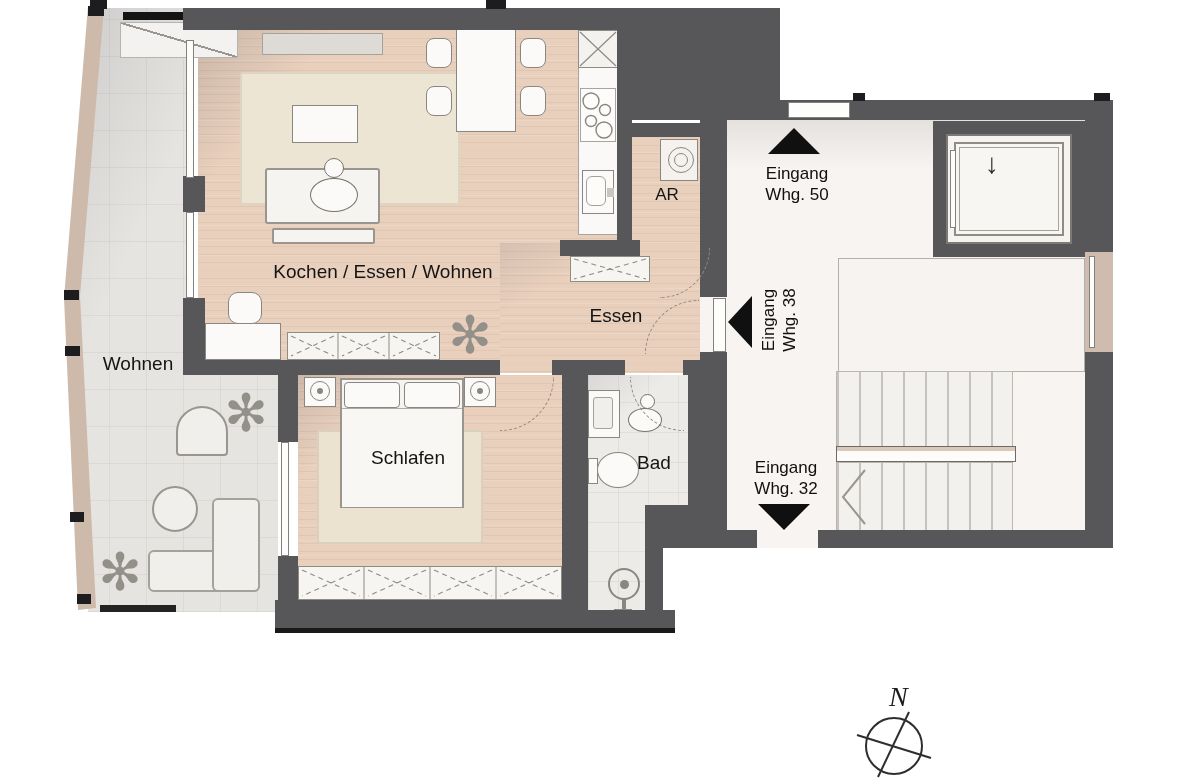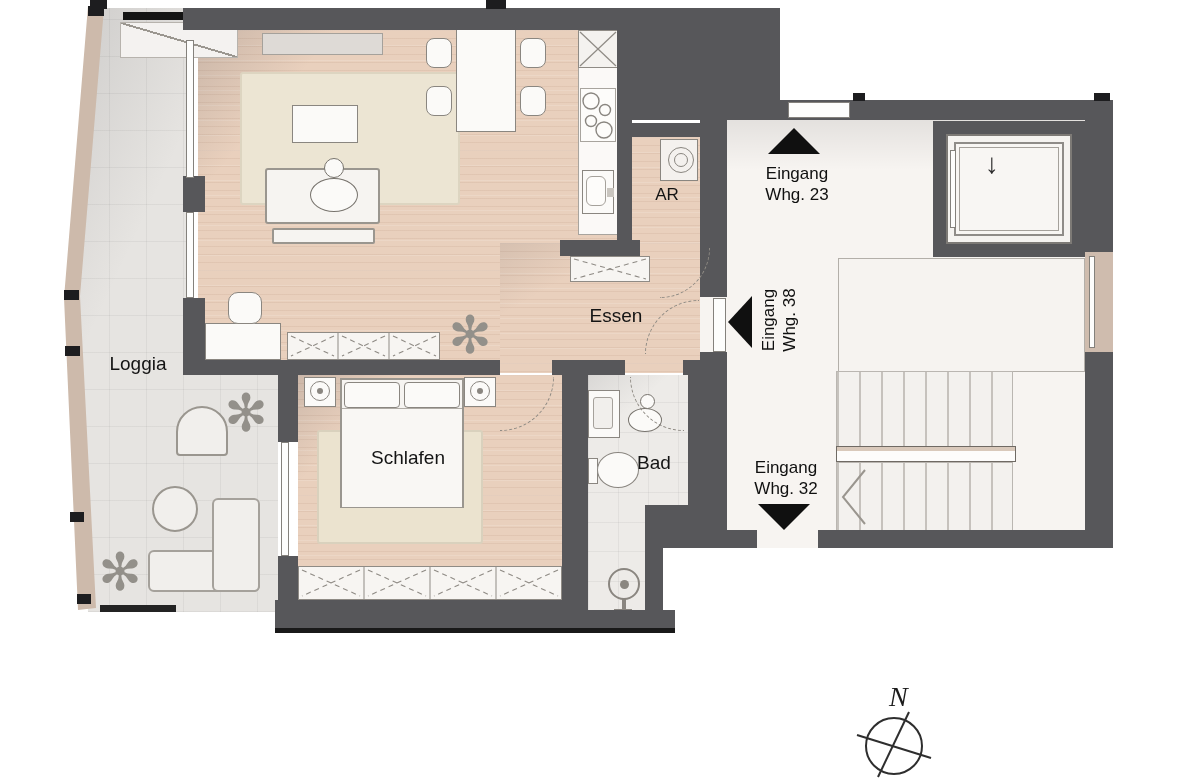--- a/index.html
+++ b/index.html
@@ -236,30 +236,31 @@
   <div class="blk" style="left:90px;top:0;width:17px;height:9px"></div>
   <div class="blk" style="left:486px;top:0;width:20px;height:9px"></div>
   <div class="blk" style="left:853px;top:93px;width:12px;height:8px"></div>
   <div class="blk" style="left:1094px;top:93px;width:16px;height:8px"></div>
 
   <div class="arc" style="left:500px;top:377px;width:54px;height:54px;border-right:1.5px dashed #8f8b84;border-bottom:1.5px dashed #8f8b84;border-radius:0 0 100% 0"></div>
   <div class="arc" style="left:630px;top:377px;width:54px;height:54px;border-left:1.5px dashed #8f8b84;border-bottom:1.5px dashed #8f8b84;border-radius:0 0 0 100%"></div>
   <div class="arc" style="left:660px;top:248px;width:50px;height:50px;border-right:1.5px dashed #8f8b84;border-bottom:1.5px dashed #8f8b84;border-radius:0 0 100% 0"></div>
   <div class="arc" style="left:645px;top:300px;width:54px;height:54px;border-top:1.5px dashed #8f8b84;border-left:1.5px dashed #8f8b84;border-radius:100% 0 0 0"></div>
 
-  <div class="lbl" style="left:138px;top:364px">Loggia</div>
+  <div class="lbl" style="left:383px;top:272px">Kochen / Essen / Wohnen</div>
+  <div class="lbl" style="left:138px;top:364px">Wohnen</div>
   <div class="lbl" style="left:408px;top:458px">Schlafen</div>
   <div class="lbl" style="left:616px;top:316px">Essen</div>
   <div class="lbl" style="left:654px;top:463px">Bad</div>
   <div class="lbl lblS" style="left:667px;top:195px">AR</div>
 
   <div class="tri triUp" style="left:768px;top:128px"></div>
   <div class="ent" style="left:797px;top:184px">
     <div>Eingang</div>
-    <div>Whg. 23</div>
+    <div>Whg. 50</div>
   </div>
   <div class="tri triLeft" style="left:728px;top:296px"></div>
   <div class="ent entRot" style="left:779px;top:320px">
     <div>Eingang</div>
     <div>Whg. 38</div>
   </div>
   <div class="ent" style="left:786px;top:478px">
     <div>Eingang</div>
     <div>Whg. 32</div>
   </div>

